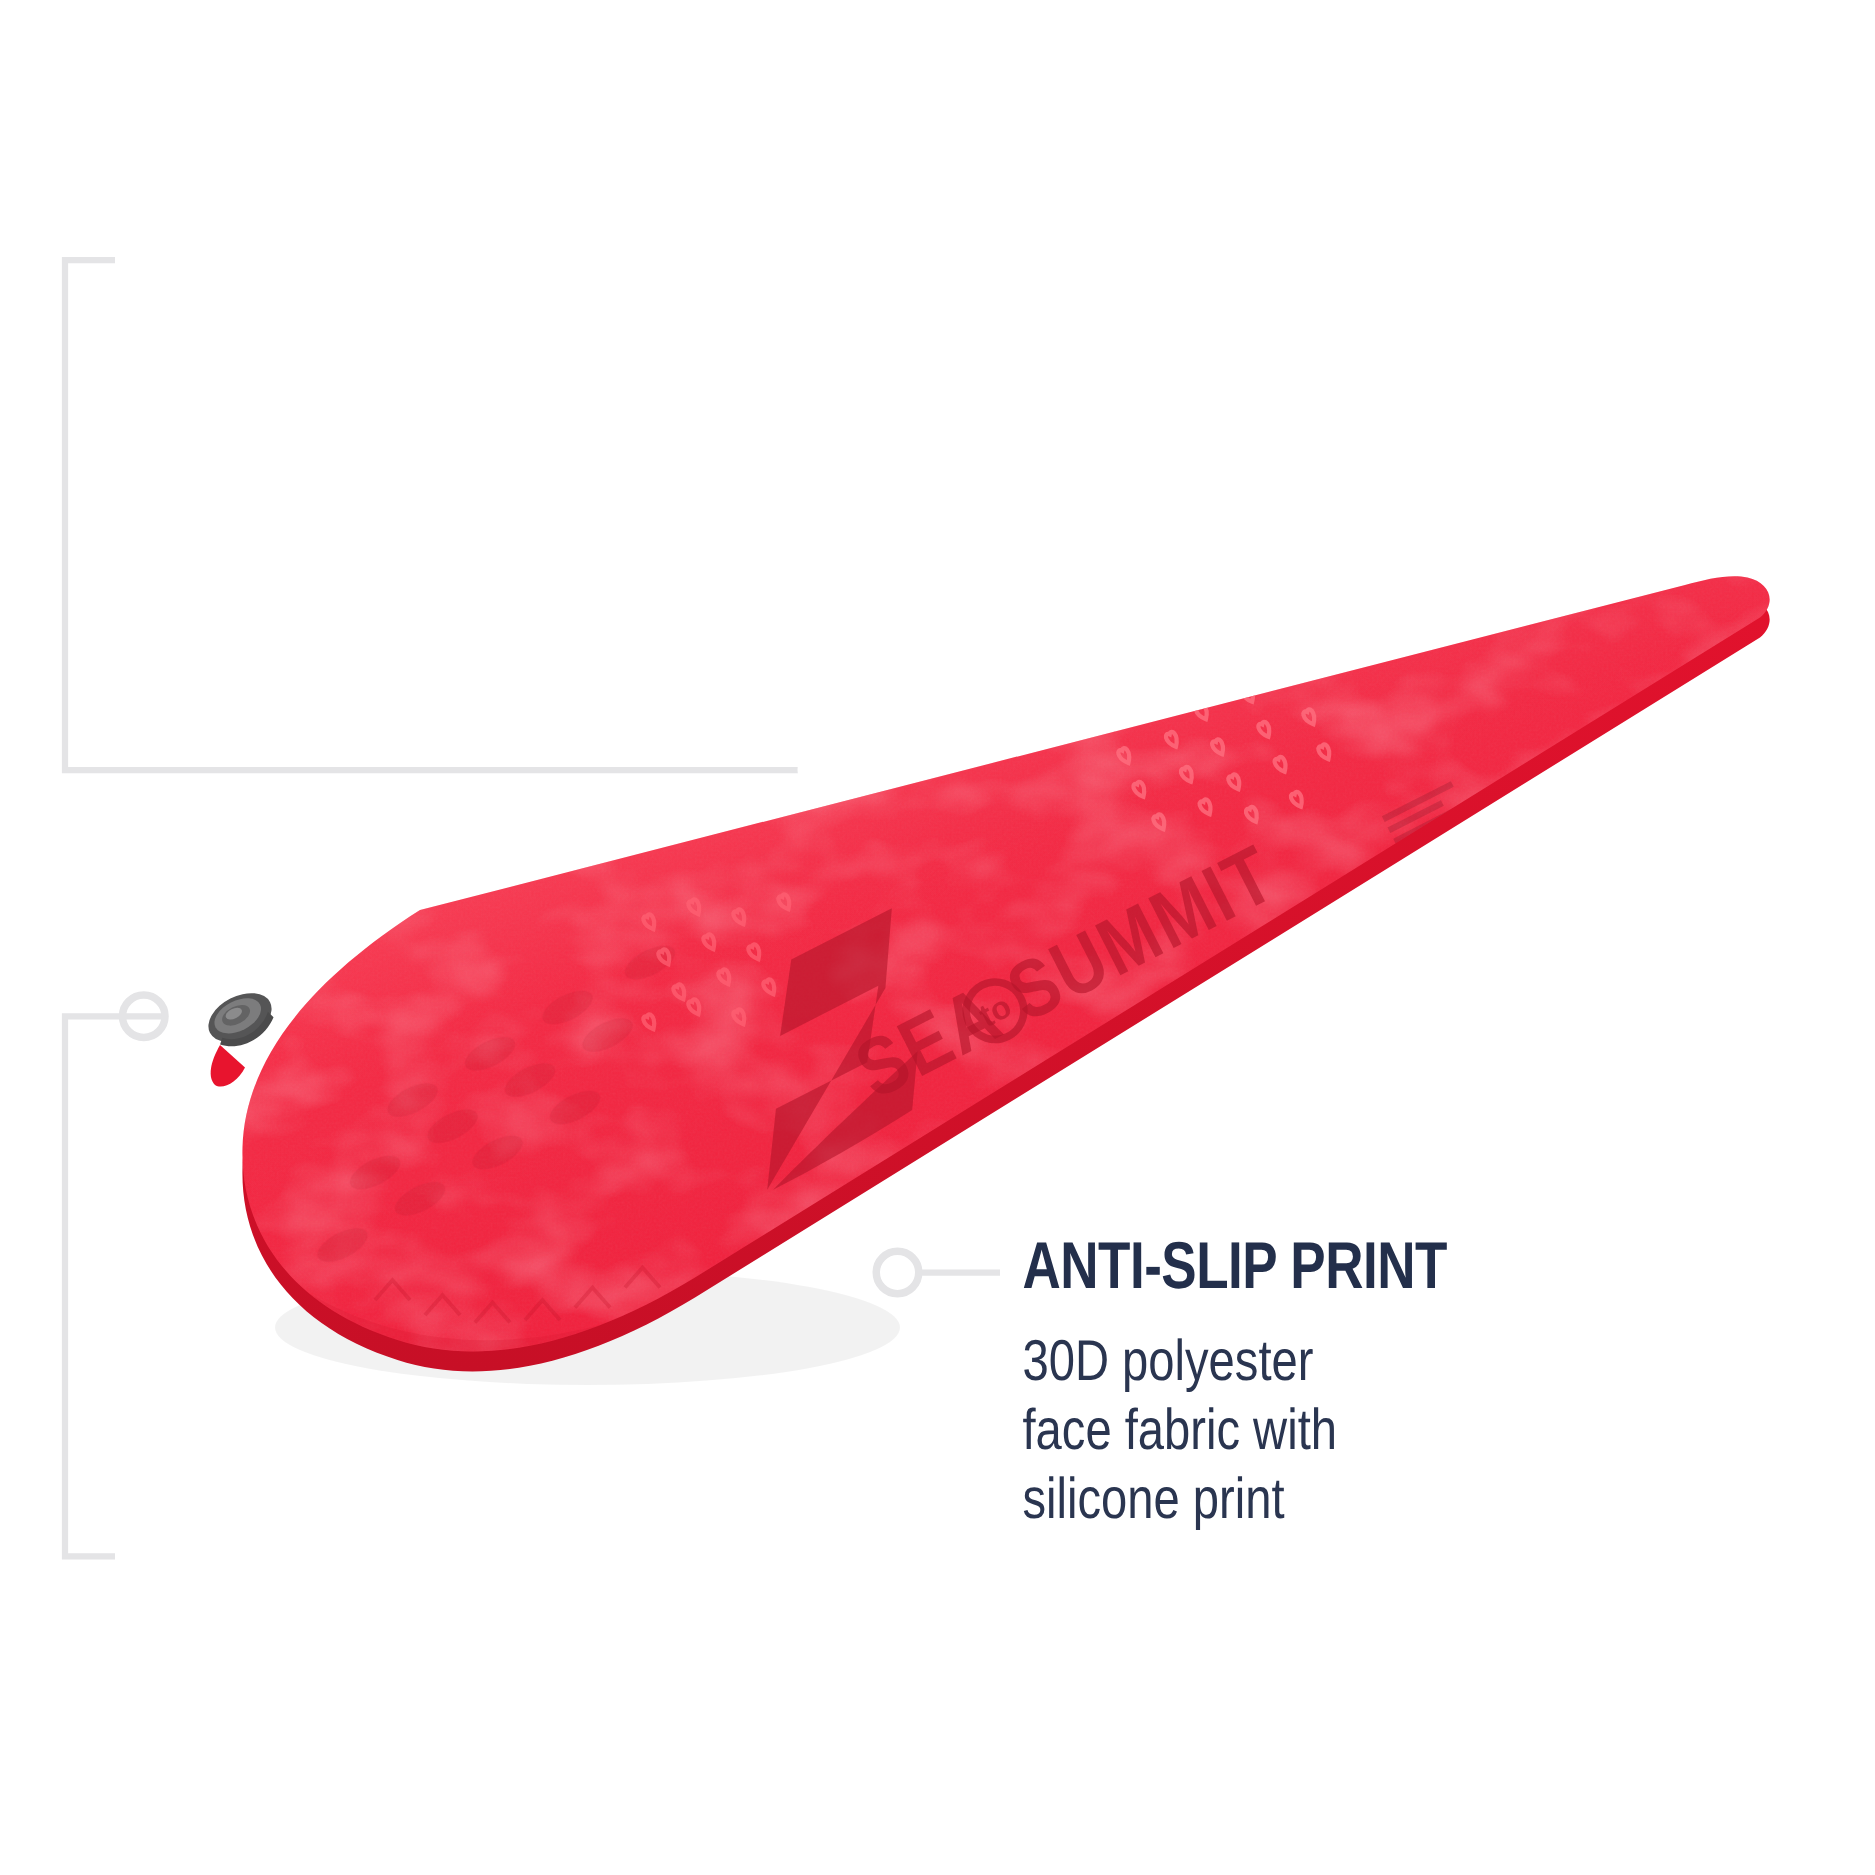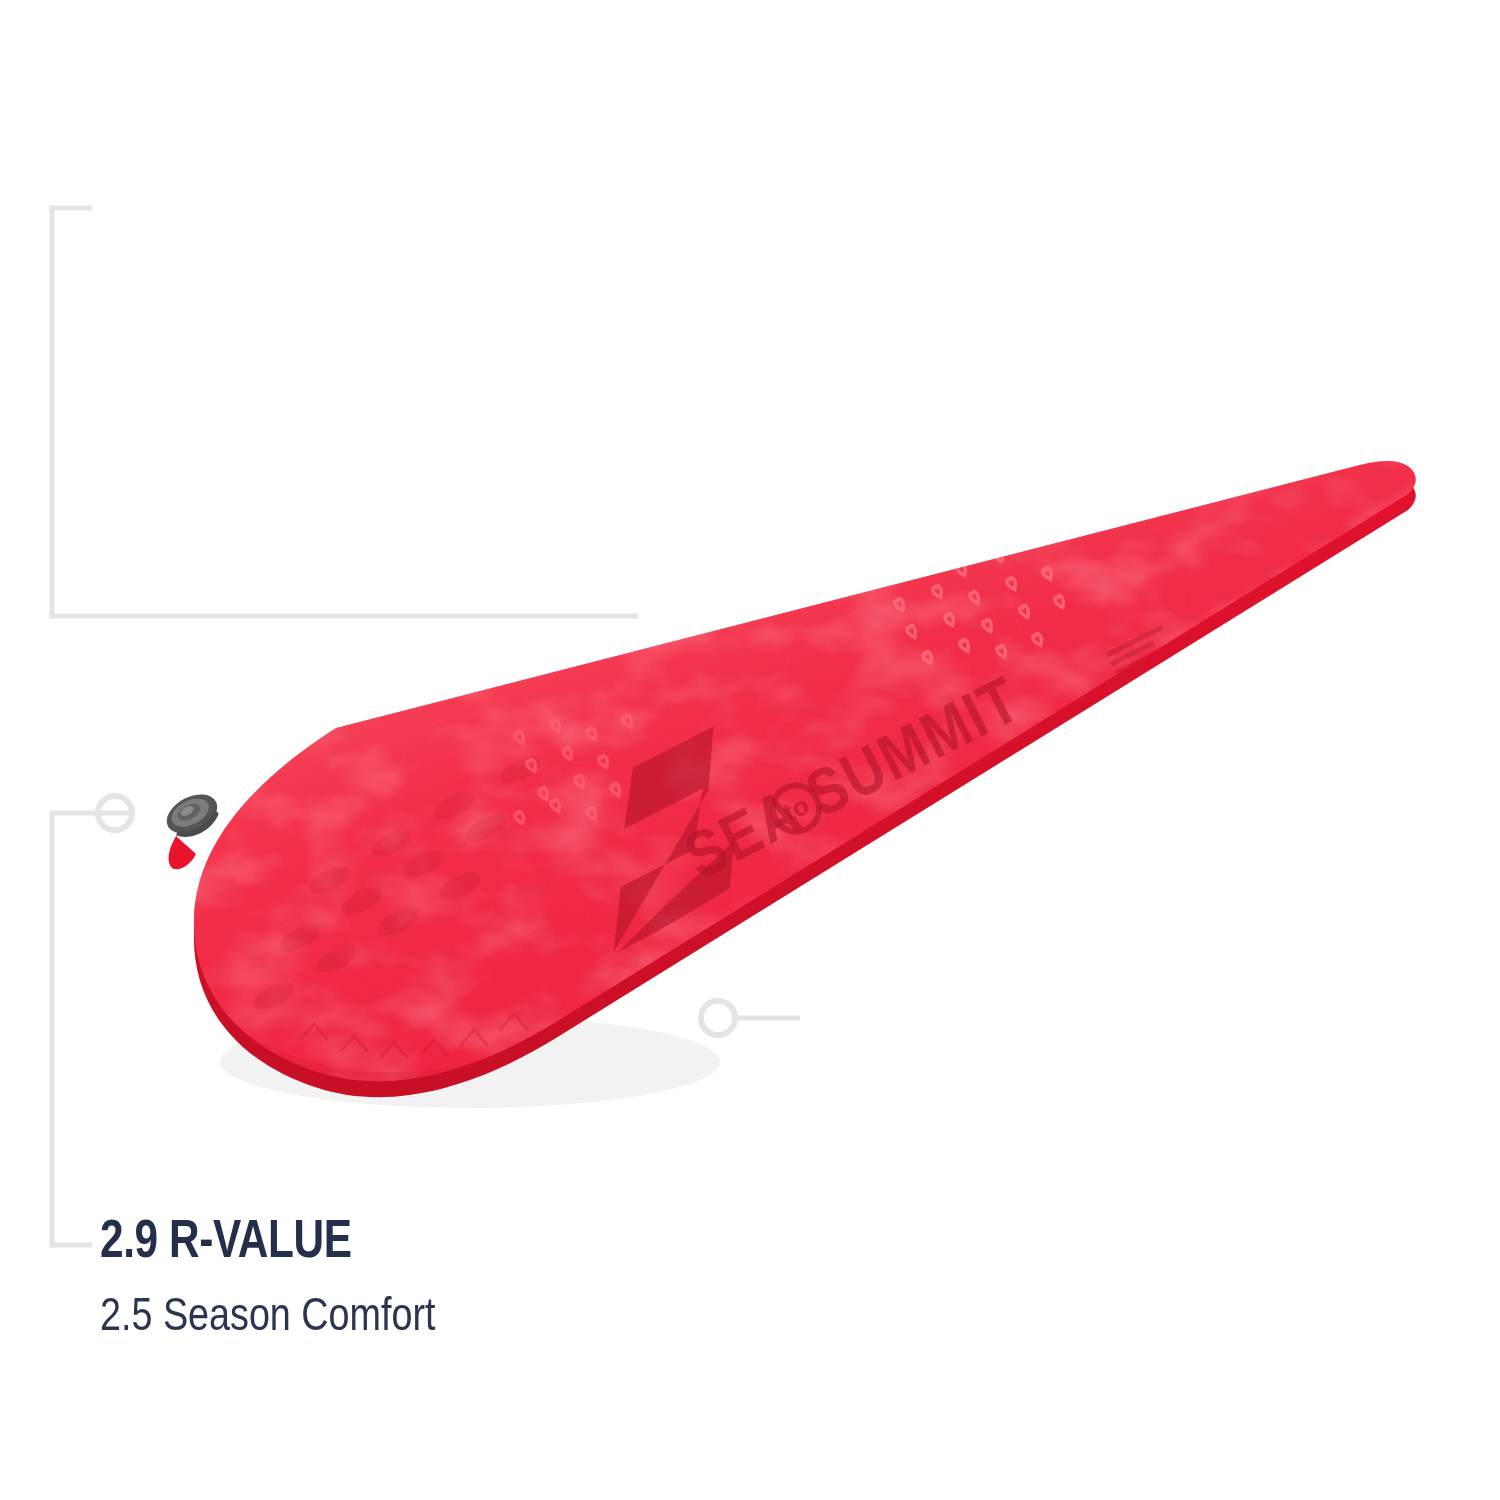--- a/index.html
+++ b/index.html
@@ -312,21 +312,23 @@
 
       <path d="M 736 1018 L 800 1018"></path>
     </g>
 
     <circle cx="658" cy="616" r="17" fill="none" stroke="#FFFFFF" stroke-width="6"></circle>
     <circle cx="115" cy="813" r="17" fill="none" stroke="#E4E4E6" stroke-width="6"></circle>
     <circle cx="718" cy="1018" r="17" fill="none" stroke="#E4E4E6" stroke-width="6"></circle>
   </svg>
 
 
-  <div class="callout" id="callout-rvalue">
-    <div class="c-title">2.9 R-VALUE</div>
+
+  <div class="callout" id="callout-antislip">
+    <div class="c-title">ANTI-SLIP PRINT</div>
     <div class="c-body">
-      <div>2.5 Season Comfort</div>
+      <div>30D polyester</div>
+      <div>face fabric with</div>
+      <div>silicone print</div>
     </div>
   </div>
 
-
 </div>
 
 </body></html>

